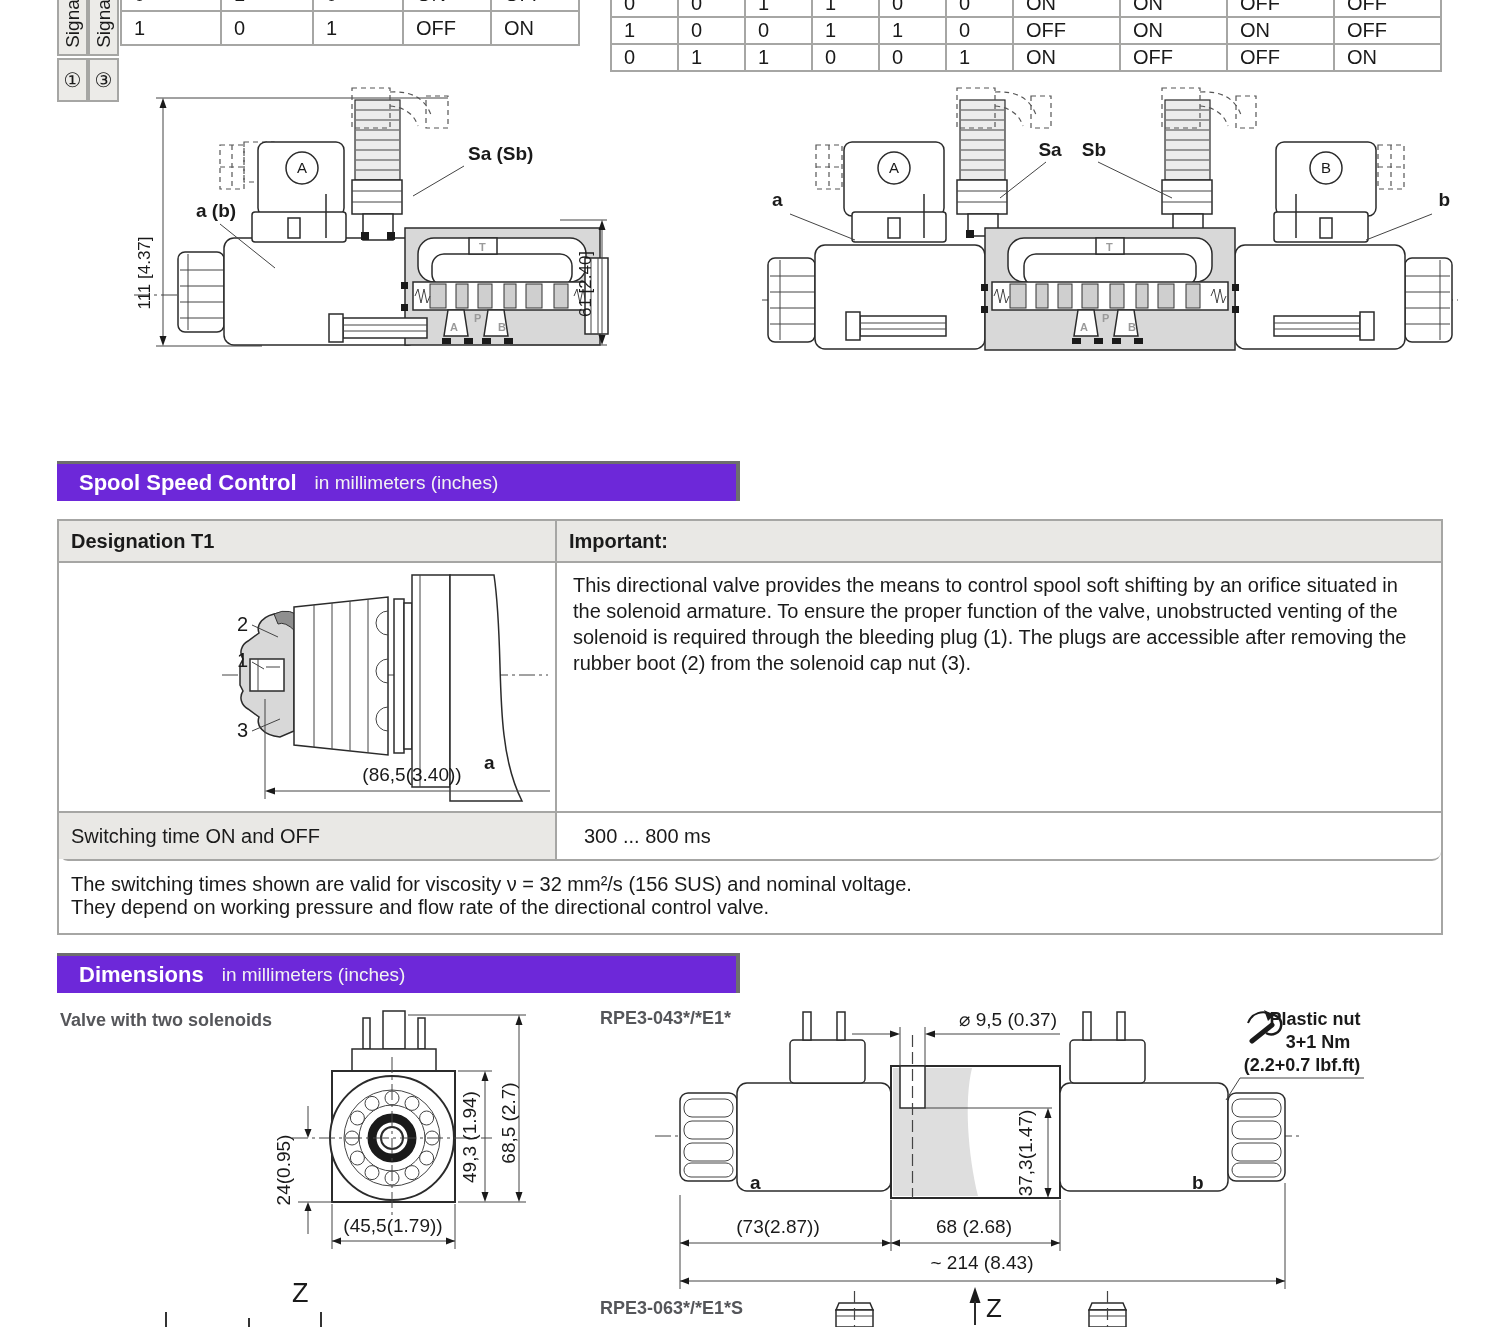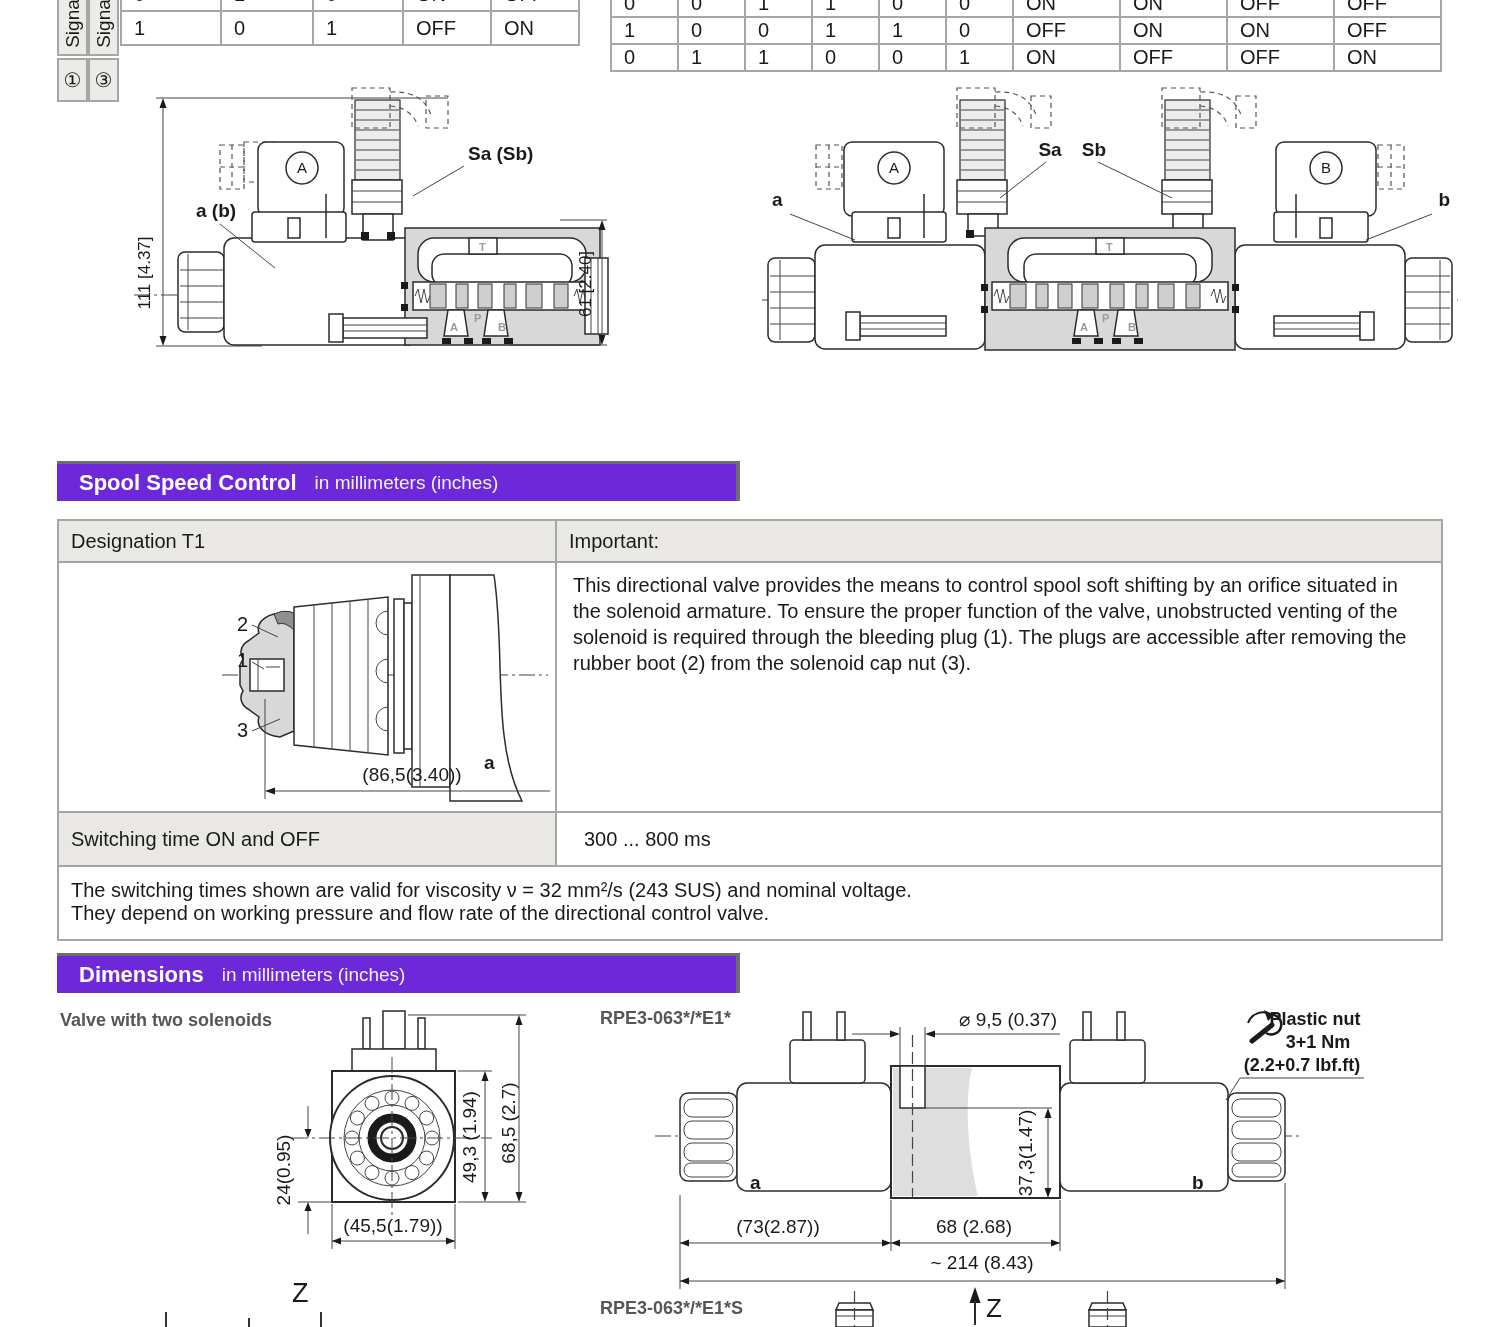--- a/index.html
+++ b/index.html
@@ -21,24 +21,24 @@
   .banner .t { color:#ffffff; font-weight:bold; font-size:22px; }
   .banner .s { color:#f2f2f2; font-size:19px; margin-left:10px;padding-left:8px; }
 
   
   .dtable { position:absolute; left:57px; top:519px; width:1386px; border:2px solid #a6a6a4; background:#fff; }
   .dt-row { display:flex; width:100%; }
   .dt-cell-l { width:498px; border-right:2px solid #a6a6a4; position:relative; }
   .dt-cell-r { flex:1; position:relative; }
   .dt-head { background:#e9e8e5; height:42px; border-bottom:2px solid #a6a6a4; }
   .dt-head .dt-cell-l, .dt-head .dt-cell-r { display:flex; align-items:center; padding-left:12px;
-       font-weight:normal; font-size:20px; background:#e9e8e5; }
+       font-weight:bold; font-size:20px; background:#e9e8e5; }
   .dt-body { height:250px; border-bottom:2px solid #a6a6a4; }
   .dt-body .dt-cell-r { padding:9px 16px; font-size:20px; line-height:26px; }
-  .dt-sw { height:54px; border-bottom:2px solid #a6a6a4; }
+  .dt-sw { height:48px; border-bottom:2px solid #a6a6a4;border-radius:9px; }
   .dt-sw .dt-cell-l { background:#e9e8e5; display:flex; align-items:center; padding-left:12px; font-size:20px; }
   .dt-sw .dt-cell-r { display:flex; align-items:center; padding-left:14px; font-size:20px;margin-left:13px; }
   .dt-note { height:72px; padding:12px 12px; font-size:20px; line-height:23px; }
 
   .dim-heading { position:absolute; font-size:18px; font-weight:bold; color:#55565a; }
   .zlabel { position:absolute; font-size:27px; color:#1a1a1a; }
   .stub { position:absolute; width:2px; background:#333; }
 
   
   .dwg { position:absolute; overflow:visible; }
@@ -420,21 +420,21 @@
           <text class="dtx19" x="250" y="214" text-anchor="middle">(86,5(3.40))</text>
         </svg>
       </div>
       <div class="dt-cell-r">This directional valve provides the means to control spool soft shifting by an orifice situated in the solenoid armature. To ensure the proper function of the valve, unobstructed venting of the solenoid is required through the bleeding plug (1). The plugs are accessible after removing the rubber boot (2) from the solenoid cap nut (3).</div>
     </div>
     <div class="dt-row dt-sw">
       <div class="dt-cell-l">Switching time ON and OFF</div>
       <div class="dt-cell-r">300 ... 800 ms</div>
     </div>
     <div class="dt-note">
-      <div>The switching times shown are valid for viscosity ν = 32 mm²/s (243 SUS) and nominal voltage.</div>
+      <div>The switching times shown are valid for viscosity ν = 32 mm²/s (156 SUS) and nominal voltage.</div>
       <div>They depend on working pressure and flow rate of the directional control valve.</div>
     </div>
   </div>
 
   <div class="banner" style="top:953px;">
     <span class="t">Dimensions</span>
     <span class="s">in millimeters (inches)</span>
   </div>
 
   <div class="dim-heading" style="left:60px; top:1010px;">Valve with two solenoids</div>
@@ -490,21 +490,21 @@
     <text class="dtx19" text-anchor="middle" transform="translate(246,132) rotate(-90)">49,3 (1.94)</text>
 
     <line class="thin" x1="178" y1="10" x2="296" y2="10"></line>
     <line class="thin" x1="228" y1="197" x2="296" y2="197"></line>
     <line class="thin" x1="289" y1="20" x2="289" y2="187"></line>
     <polygon class="blk" points="289,10 285.5,20 292.5,20"></polygon>
     <polygon class="blk" points="289,197 285.5,187 292.5,187"></polygon>
     <text class="dtx19" text-anchor="middle" transform="translate(285,118) rotate(-90)">68,5 (2.7)</text>
   </svg>
 
-  <div class="dim-heading" style="left:600px; top:1008px;">RPE3-063*/*E1*</div>
+  <div class="dim-heading" style="left:600px; top:1008px;">RPE3-043*/*E1*</div>
 
   <svg class="dwg" style="left:600px; top:1005px;" width="860" height="322" viewBox="0 0 860 322">
     <line class="cl" x1="55" y1="131" x2="700" y2="131"></line>
     <g>
       <rect class="fw" x="80" y="88" width="57" height="88" rx="8"></rect>
       <rect class="thin" x="84" y="94" width="49" height="18" rx="8"></rect>
       <rect class="thin" x="84" y="116" width="49" height="18" rx="8"></rect>
       <rect class="thin" x="84" y="138" width="49" height="18" rx="8"></rect>
       <rect class="thin" x="84" y="158" width="49" height="14" rx="7"></rect>
     </g>

